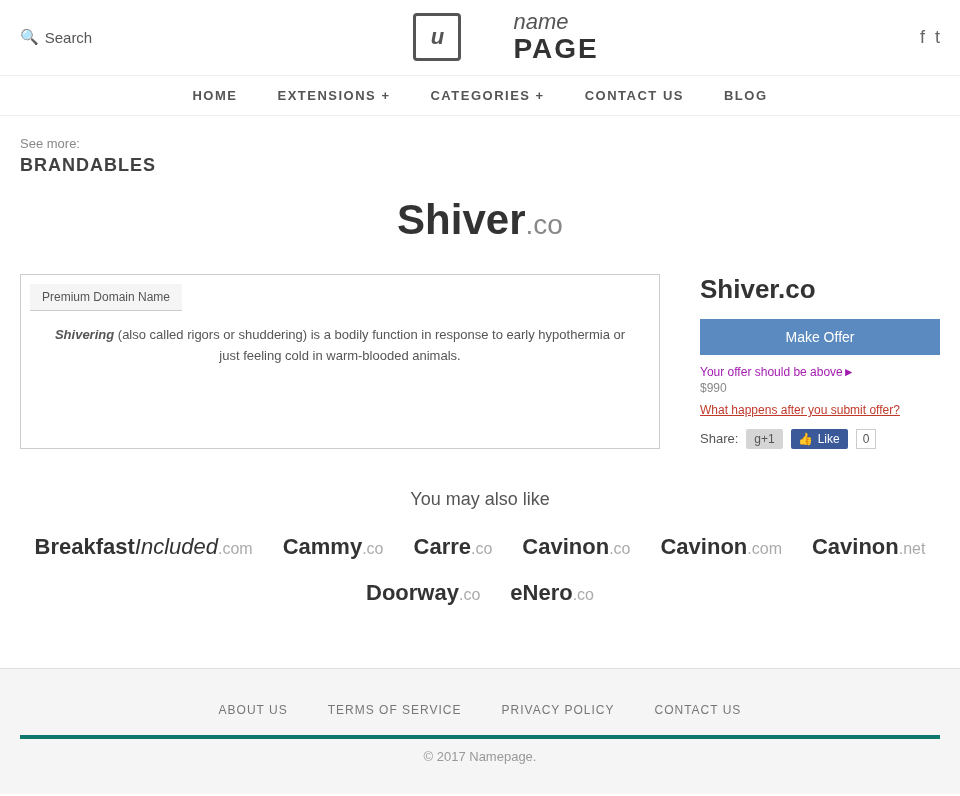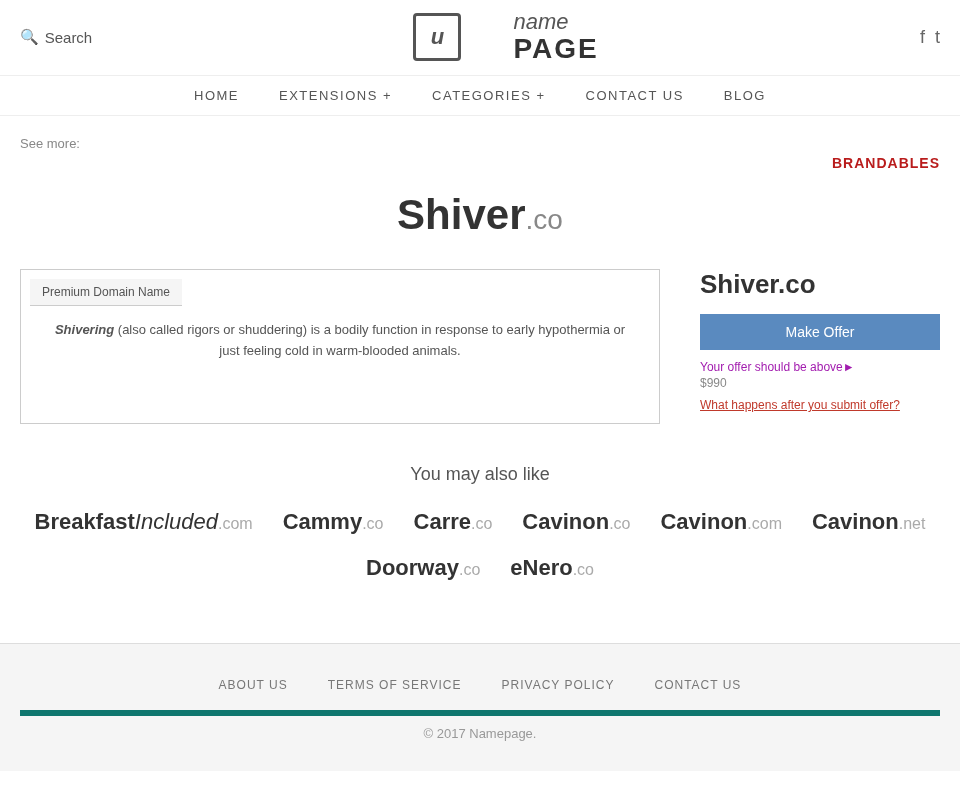--- a/index.html
+++ b/index.html
@@ -76,41 +76,40 @@
       padding: 12px 0;
       border-bottom: 1px solid #eee;
       background: #fff;
     }
     .nav-item {
       font-size: 13px;
       letter-spacing: 1.5px;
       color: #555;
       cursor: pointer;
       text-decoration: none;
-      font-weight: normal;
+      font-weight: bold;
     }
 
     
     .main {
       max-width: 960px;
       margin: 0 auto;
       padding: 20px;
     }
     .see-more {
       font-size: 13px;
       color: #888;
       margin-bottom: 4px;
     }
     .brandables-title {
-      font-size: 14px;
+      font-size: 18px;
       font-weight: bold;
       letter-spacing: 1px;
-      color: #b91c1c;
+      color: #404040;
       margin-bottom: 20px;
-      text-align: right;
     }
 
     
     .domain-hero {
       text-align: center;
       margin: 20px 0 30px 0;
     }
     .domain-hero-name {
       font-size: 42px;
       font-weight: bold;
@@ -279,21 +278,21 @@
       color: #777;
       letter-spacing: 1px;
       cursor: pointer;
       text-decoration: none;
     }
     .footer-copyright {
       text-align: center;
       font-size: 13px;
       color: #999;
       padding: 10px 0;
-      border-top: 6px solid #0f766e;
+      border-top: 4px solid #0f766e;
       margin-top: 4px;
     }
   </style>
 </head>
 <body>
 
 <div class="header">
   <div class="header-search">
     <span>🔍</span>
     <span>Search</span>
@@ -342,20 +341,29 @@
     </div>
     <div class="domain-offer">
       <div class="domain-offer-title">Shiver.co</div>
       <button class="make-offer-btn">Make Offer</button>
       <div class="offer-hint">
         <span>Your offer should be above</span>
         <span>►</span>
       </div>
       <div class="offer-price">$990</div>
       <a class="offer-link" href="#">What happens after you submit offer?</a>
+      <div class="share-row">
+        <span>Share:</span>
+        <span class="share-g1">g+1</span>
+        <span class="share-fb">
+          <span>👍</span>
+          <span>Like</span>
+        </span>
+        <span class="share-count">0</span>
+      </div>
     </div>
   </div>
 
   <div class="also-like">
     <div class="also-like-title">You may also like</div>
     <div class="also-like-grid">
 
     <div class="also-like-item"><span class="domain-main">Breakfast</span><span class="domain-italic">Included</span><span class="tld">.com</span></div>
         <div class="also-like-item"><span class="domain-main">Cammy</span><span class="tld">.co</span></div>
         <div class="also-like-item"><span class="domain-main">Carre</span><span class="tld">.co</span></div>

